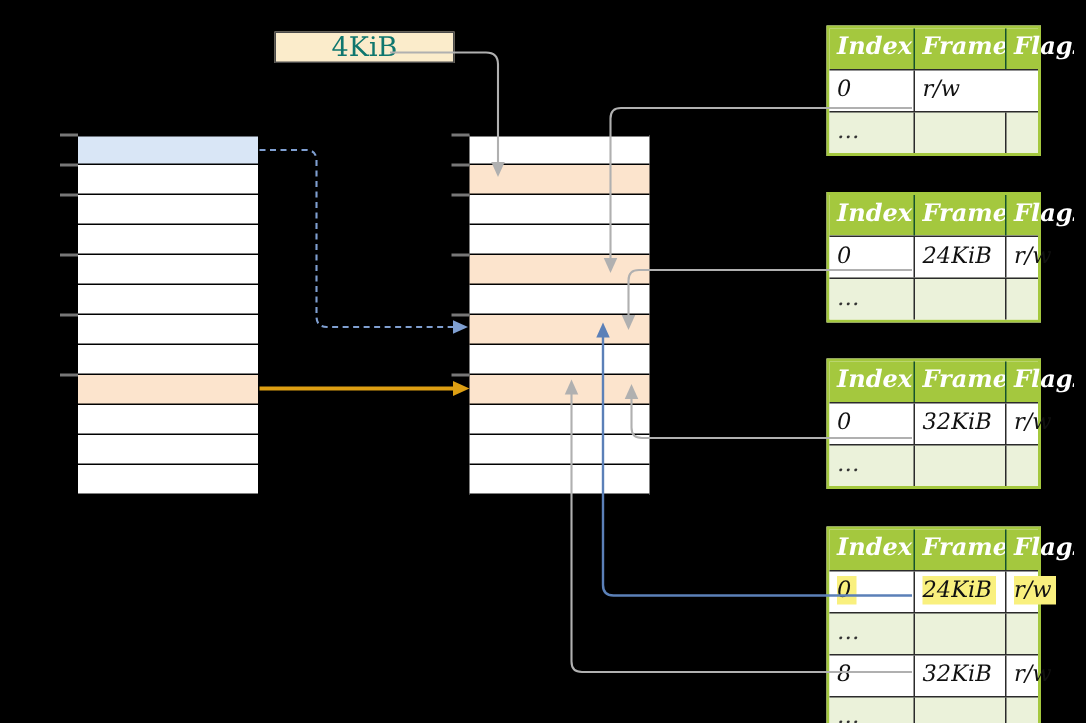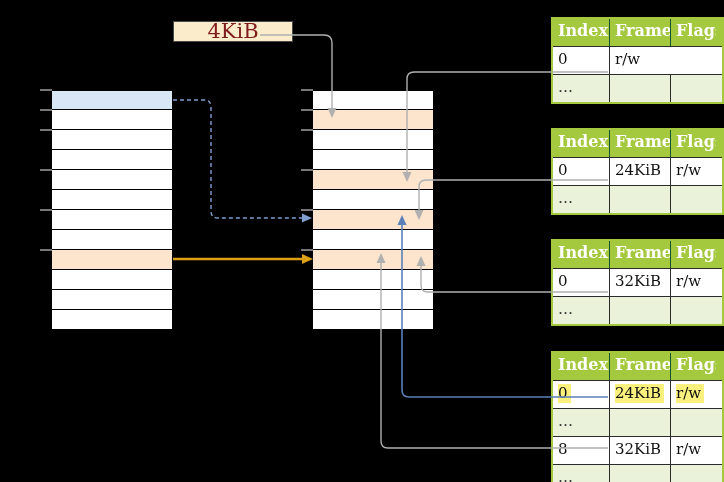--- a/index.html
+++ b/index.html
@@ -10,26 +10,26 @@
   }
   
   .memcol{position:absolute;width:120px;}
   .mrow{height:20px;box-sizing:border-box;border-bottom:1px solid #000;background:#fff;}
   .mrow:first-child{border-top:1px solid #000;}
   .mrow.blue{background:var(--page-blue);}
   .mrow.orange{background:var(--frame-orange);}
   .tick{position:absolute;width:12px;height:2px;background:var(--tick-gray);}
   
   #sizebox{
-    position:absolute;left:173px;top:21px;width:120px;height:21px;box-sizing:border-box;
+    position:absolute;left:183px;top:21px;width:120px;height:21px;box-sizing:border-box;
     background:var(--label-box-bg);border:1px solid var(--label-box-border);
-    text-align:center;line-height:19px;font-size:21px;color:#7f1d1d;
+    text-align:center;line-height:19px;font-size:18px;color:#0f766e;
   }
   
-  .ptable{position:absolute;width:173px;box-sizing:border-box;border:2px solid var(--table-border);background:#fff;}
+  .ptable{position:absolute;width:143px;box-sizing:border-box;border:2px solid var(--table-border);background:#fff;font-style:italic;}
   .trow{display:grid;grid-template-columns:56px 61px 46px;height:28px;box-sizing:border-box;}
   .trow + .trow{border-top:1px solid #2b2b2b;}
   .trow.thead{height:27px;background:var(--table-header-bg);color:var(--table-header-text);font-weight:bold;}
   .trow.thead .cell{font-size:16px;padding-top:2px;}
   .trow.thead .cell + .cell{border-left:1px solid #14532d;}
   .trow.data{background:#fff;color:#111;}
   .trow.dots{background:var(--ellipsis-row-bg);color:#333;}
   .trow.data .cell + .cell,.trow.dots .cell + .cell{border-left:1px solid #2b2b2b;}
   .cell{box-sizing:border-box;padding:3px 0 0 5px;font-size:15px;overflow:hidden;white-space:nowrap;}
   .hl{background:var(--highlight-bg);padding:0 3px 1px 0;}

